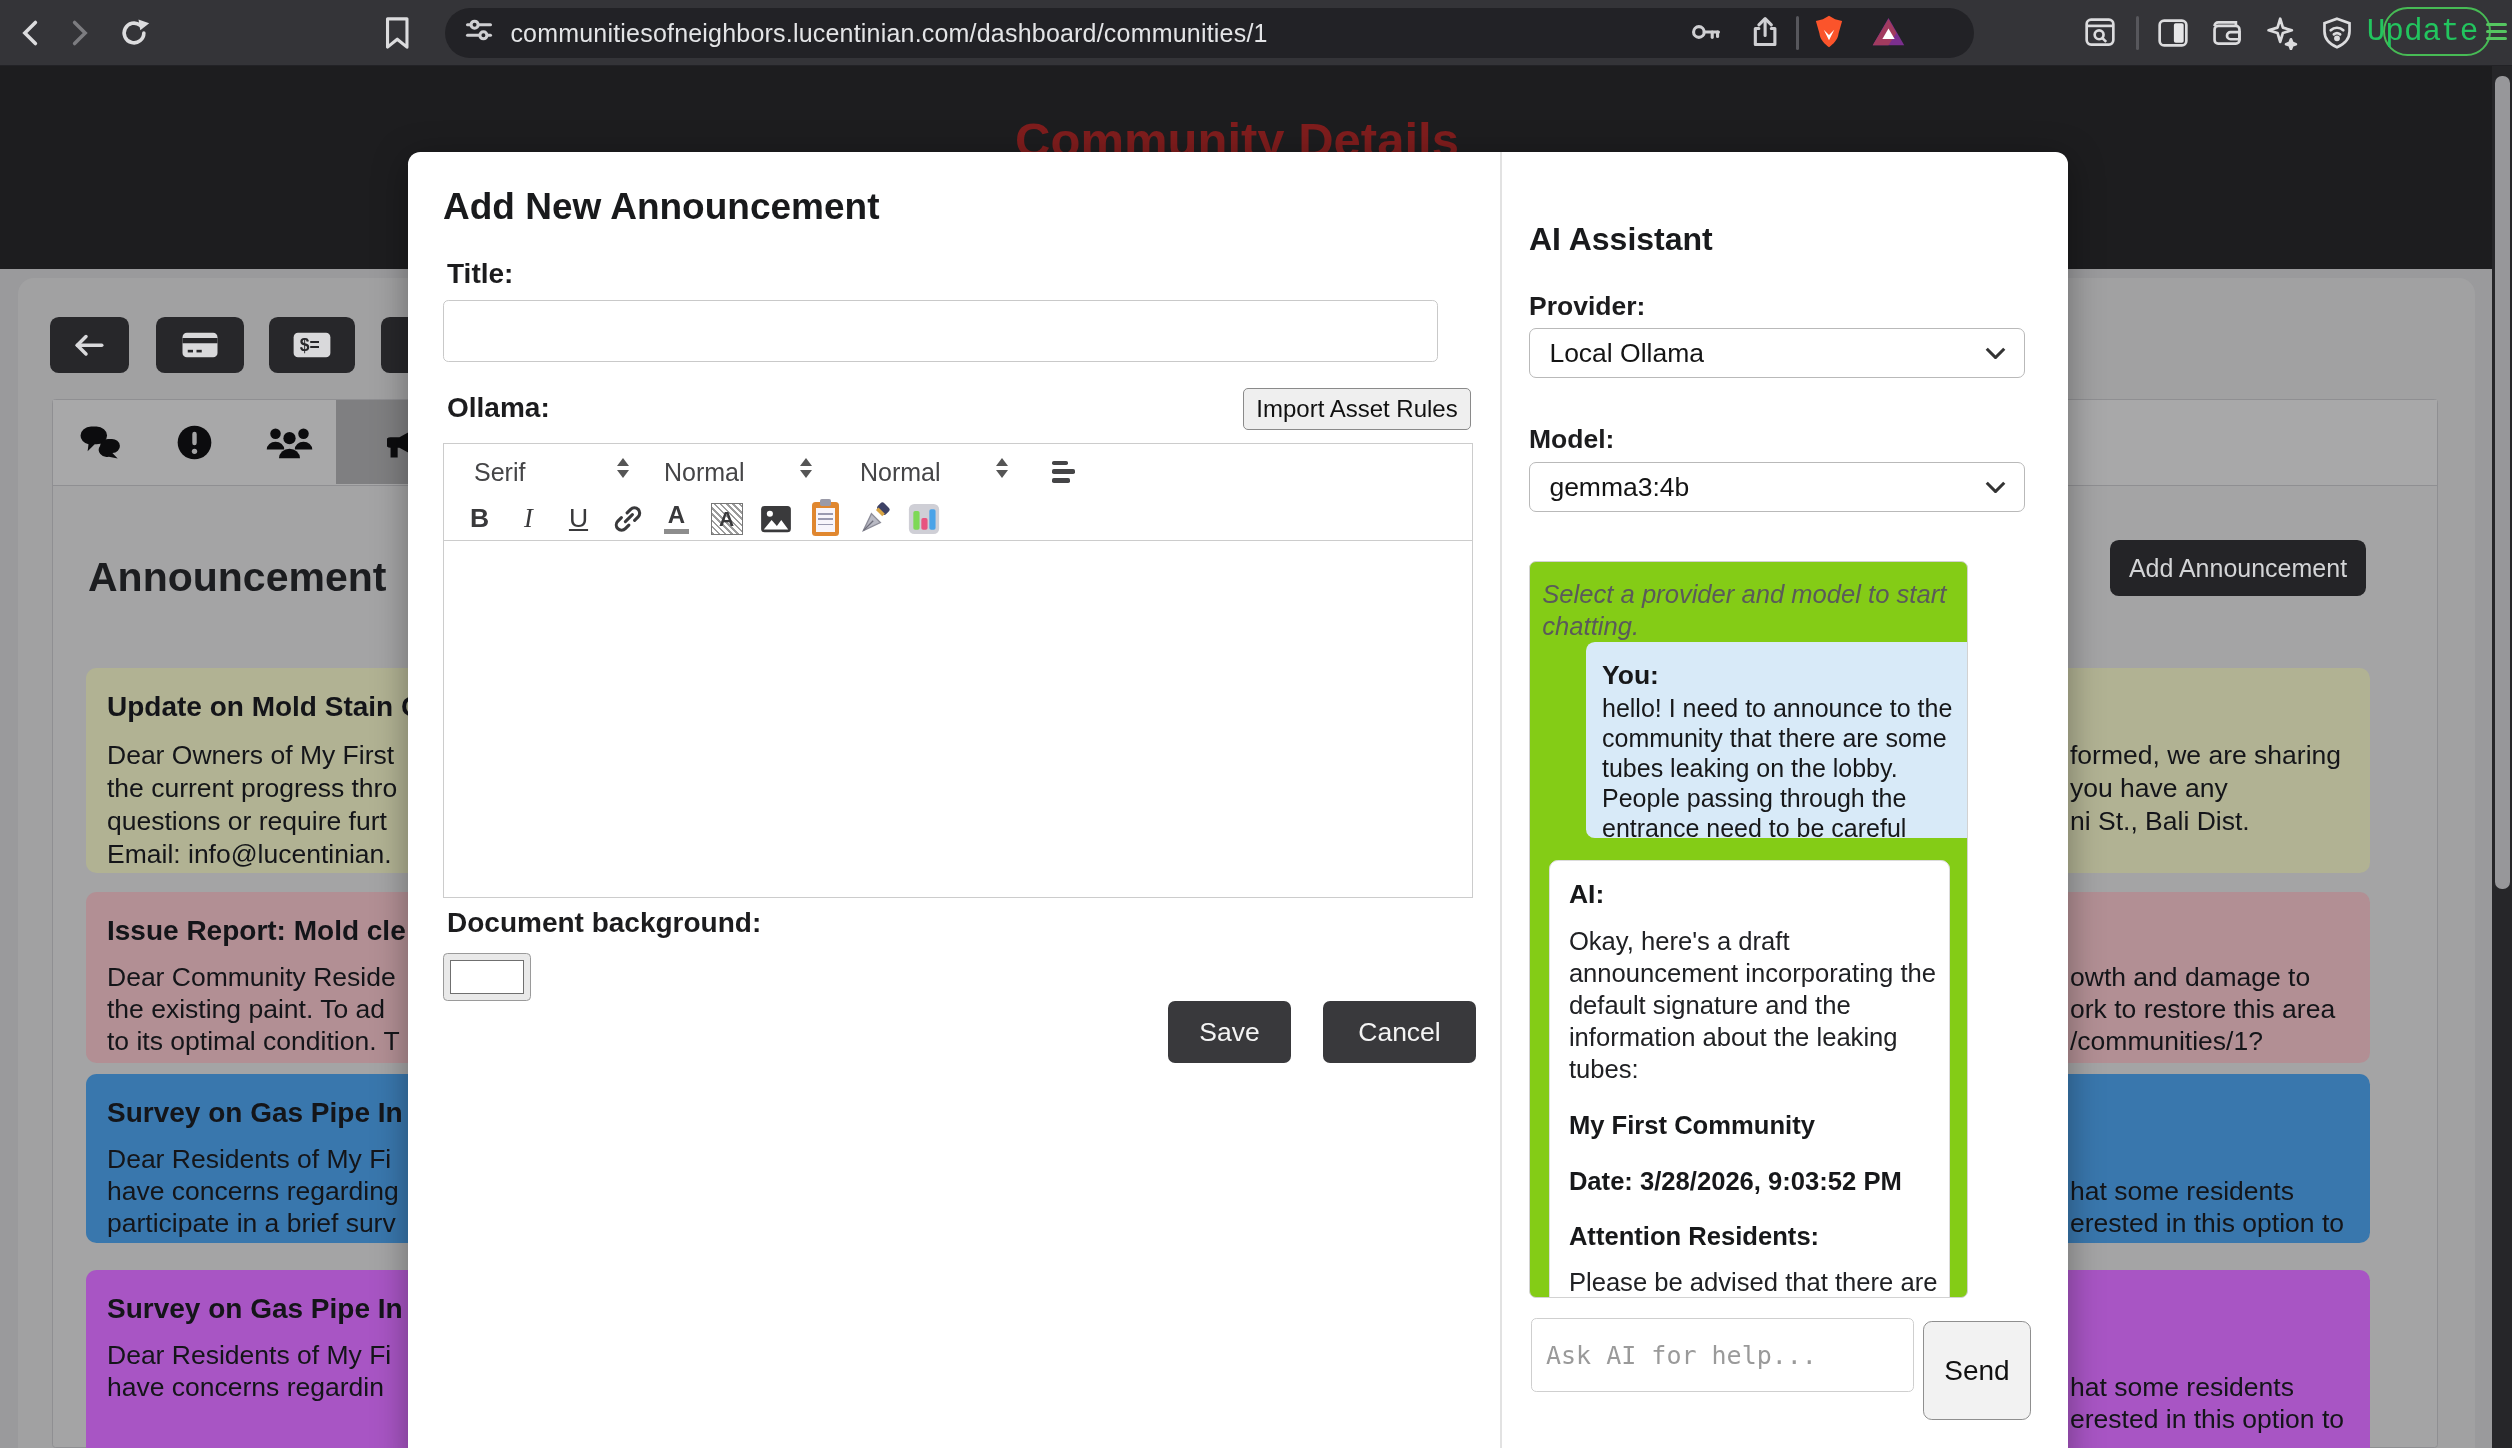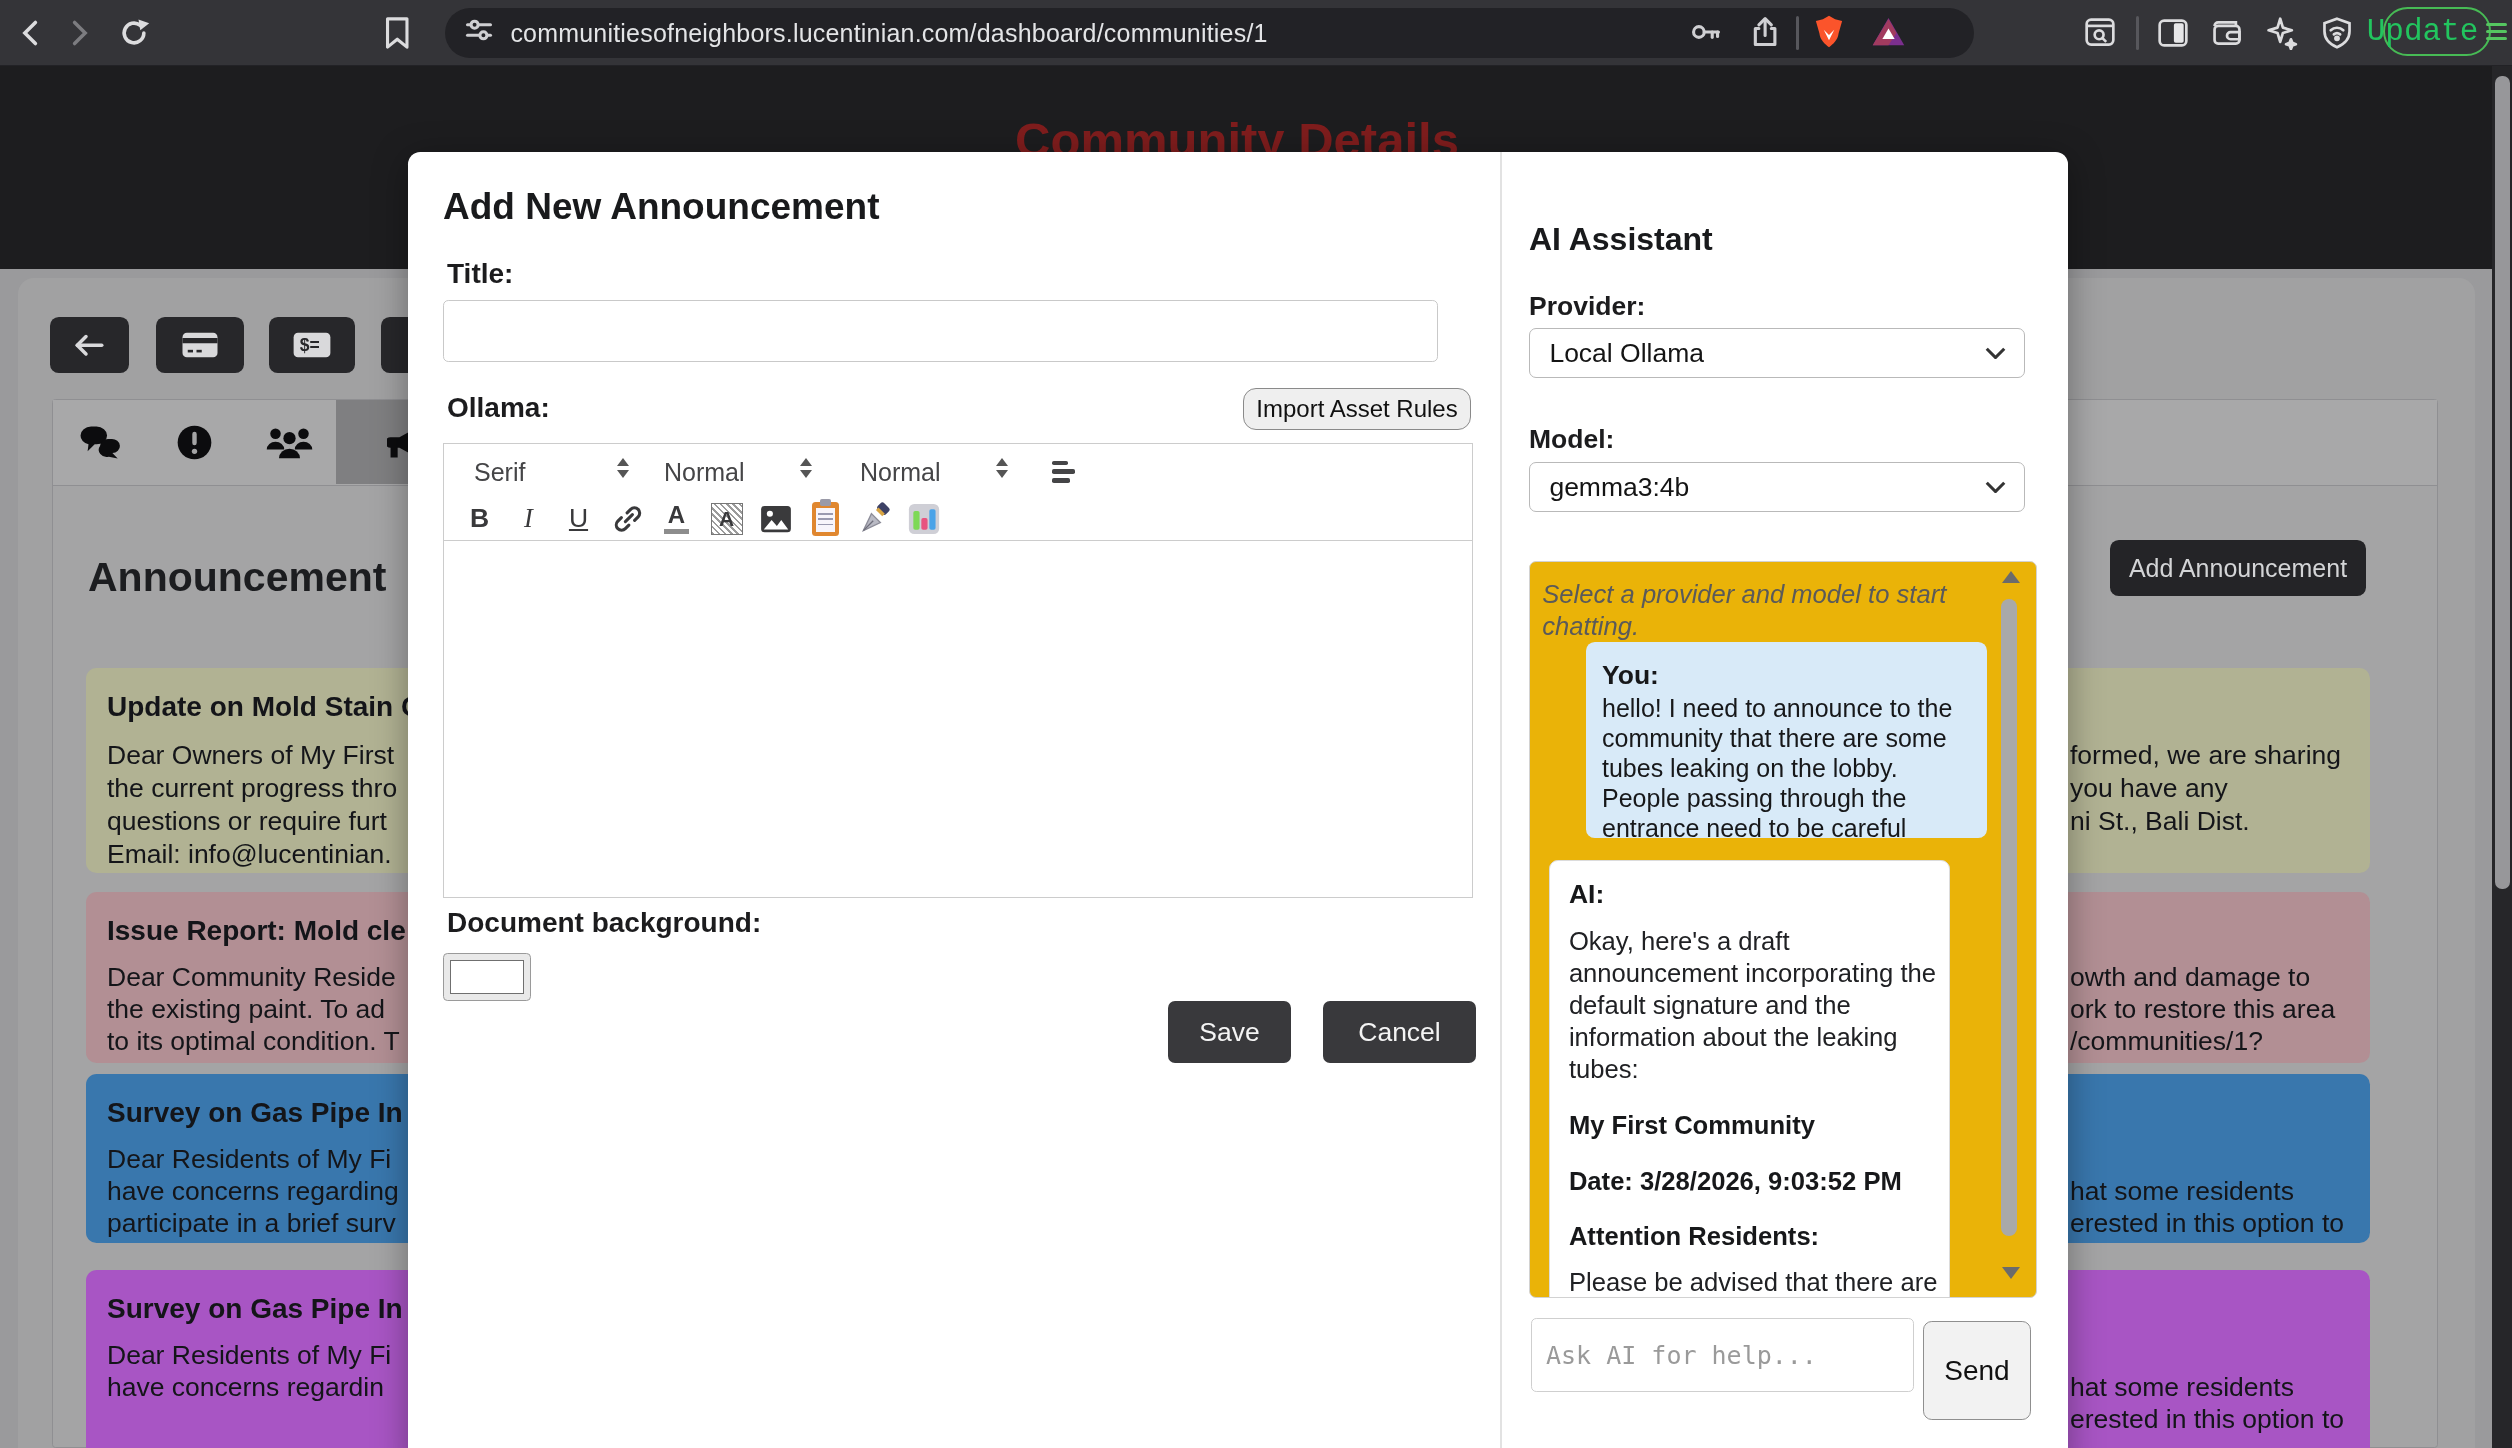--- a/index.html
+++ b/index.html
@@ -44,21 +44,21 @@
 
   
   #modal { position:absolute; left:408px; top:152px; width:1660px; height:1319px; background:#ffffff; border-radius:12.3px;
            box-shadow:0 7px 35px rgba(0,0,0,.35); }
   #modal-divider { position:absolute; left:1092px; top:0; width:1.8px; height:100%; background:#e2e2e2; }
   .m-h1 { position:absolute; font-size:37px; font-weight:bold; color:#191a1c; }
   .m-label { position:absolute; font-size:28px; font-weight:bold; color:#1c1c1e; }
   #title-input { position:absolute; left:35px; top:148px; width:995px; height:62px; border:1.8px solid #c9c9c9; border-radius:5.3px;
                  font-size:26.5px; padding:0 16px; font-family:"Liberation Sans",sans-serif; }
   #import-btn { position:absolute; left:835px; top:236px; width:228px; height:42px; background:#efefef; border:1.8px solid #8a8a8a;
-                border-radius:13px; font-size:24px; color:#111; display:flex; align-items:center; justify-content:center; cursor:pointer; }
+                border-radius:5px; font-size:24px; color:#111; display:flex; align-items:center; justify-content:center; cursor:pointer; }
   #editor { position:absolute; left:35px; top:291px; width:1030px; height:455px; border:1.8px solid #cccccc; }
   #ed-toolbar { position:absolute; left:0; top:0; width:100%; height:97px; border-bottom:1.8px solid #cccccc; }
   .pick { position:absolute; top:14px; font-size:25px; color:#454547; display:flex; align-items:center; gap:12.3px; cursor:pointer; }
   .sorters { display:inline-block; }
   .sorters i { display:block; width:0; height:0; border-left:6.2px solid transparent; border-right:6.2px solid transparent; }
   .sorters .up { border-bottom:8px solid #555; margin-bottom:3.5px; }
   .sorters .dn { border-top:8px solid #555; }
   .align-ic i { display:block; height:4.4px; background:#454547; border-radius:1.8px; margin:4.4px 0; }
   .ed-ic { position:absolute; top:55px; width:39px; height:39px; display:flex; align-items:center; justify-content:center;
            font-size:26.5px; color:#39393b; cursor:pointer; }
@@ -66,22 +66,22 @@
                 border-radius:4.4px; cursor:pointer; }
   #doc-swatch i { position:absolute; left:6.2px; top:6.2px; right:6.2px; bottom:6.2px; background:#ffffff; border:1.8px solid #6f6f6f; display:block; }
   .m-btn { position:absolute; top:849px; height:62px; background:#39393c; color:#f4f4f4; font-size:26.5px; border:none; border-radius:7px;
            display:flex; align-items:center; justify-content:center; cursor:pointer; }
 
   
   .ai-label { position:absolute; font-size:26.5px; font-weight:bold; color:#1c1c1e; }
   .ai-select { position:absolute; width:496px; height:50px; border:1.8px solid #b9b9b9; border-radius:7px; background:#fff;
                display:flex; align-items:center; font-size:26.5px; color:#141414; padding-left:19.4px; cursor:pointer; }
   .ai-select svg { position:absolute; right:17.6px; }
-  #chat-box { position:absolute; left:1121px; top:409px; width:508px; height:737px; border:1.8px solid #d2d2d2; border-radius:7px;
-              background:#eab308; overflow:hidden; }
+  #chat-box { position:absolute; left:1121px; top:409px; width:439px; height:737px; border:1.8px solid #d2d2d2; border-radius:7px;
+              background:#84cc16; overflow:hidden; }
   #chat-intro { position:absolute; left:12.3px; top:16px; font-style:italic; color:#5a5a5a; font-size:25.6px; line-height:32px; white-space:pre; }
   #you-bubble { position:absolute; left:56px; top:80px; width:401px; height:196px; background:#d8eaf8; border-radius:8.8px; padding:12.3px 16px; }
   #you-bubble .who { font-size:26.5px; font-weight:bold; color:#17181a;margin-top:6px; }
   #you-bubble .msg { font-size:25px; line-height:30px; color:#17181a; white-space:pre; margin-top:1.8px; }
   #ai-bubble { position:absolute; left:18.5px; top:298px; width:401px; height:547px; background:#ffffff; border:1.8px solid #dcdcdc;
                border-radius:8.8px; padding:17.6px 19.4px; }
   #ai-bubble .who { font-size:26.5px; font-weight:bold; color:#17181a; }
   #ai-bubble .p { font-size:25.6px; line-height:32px; color:#202124; white-space:pre; margin-top:15px; }
   #ai-bubble .b { font-size:25.6px; font-weight:bold; color:#17181a; white-space:pre; margin-top:26.5px; }
   .chat-arrow { position:absolute; left:472px; width:0; height:0; border-left:9.7px solid transparent; border-right:9.7px solid transparent; }

